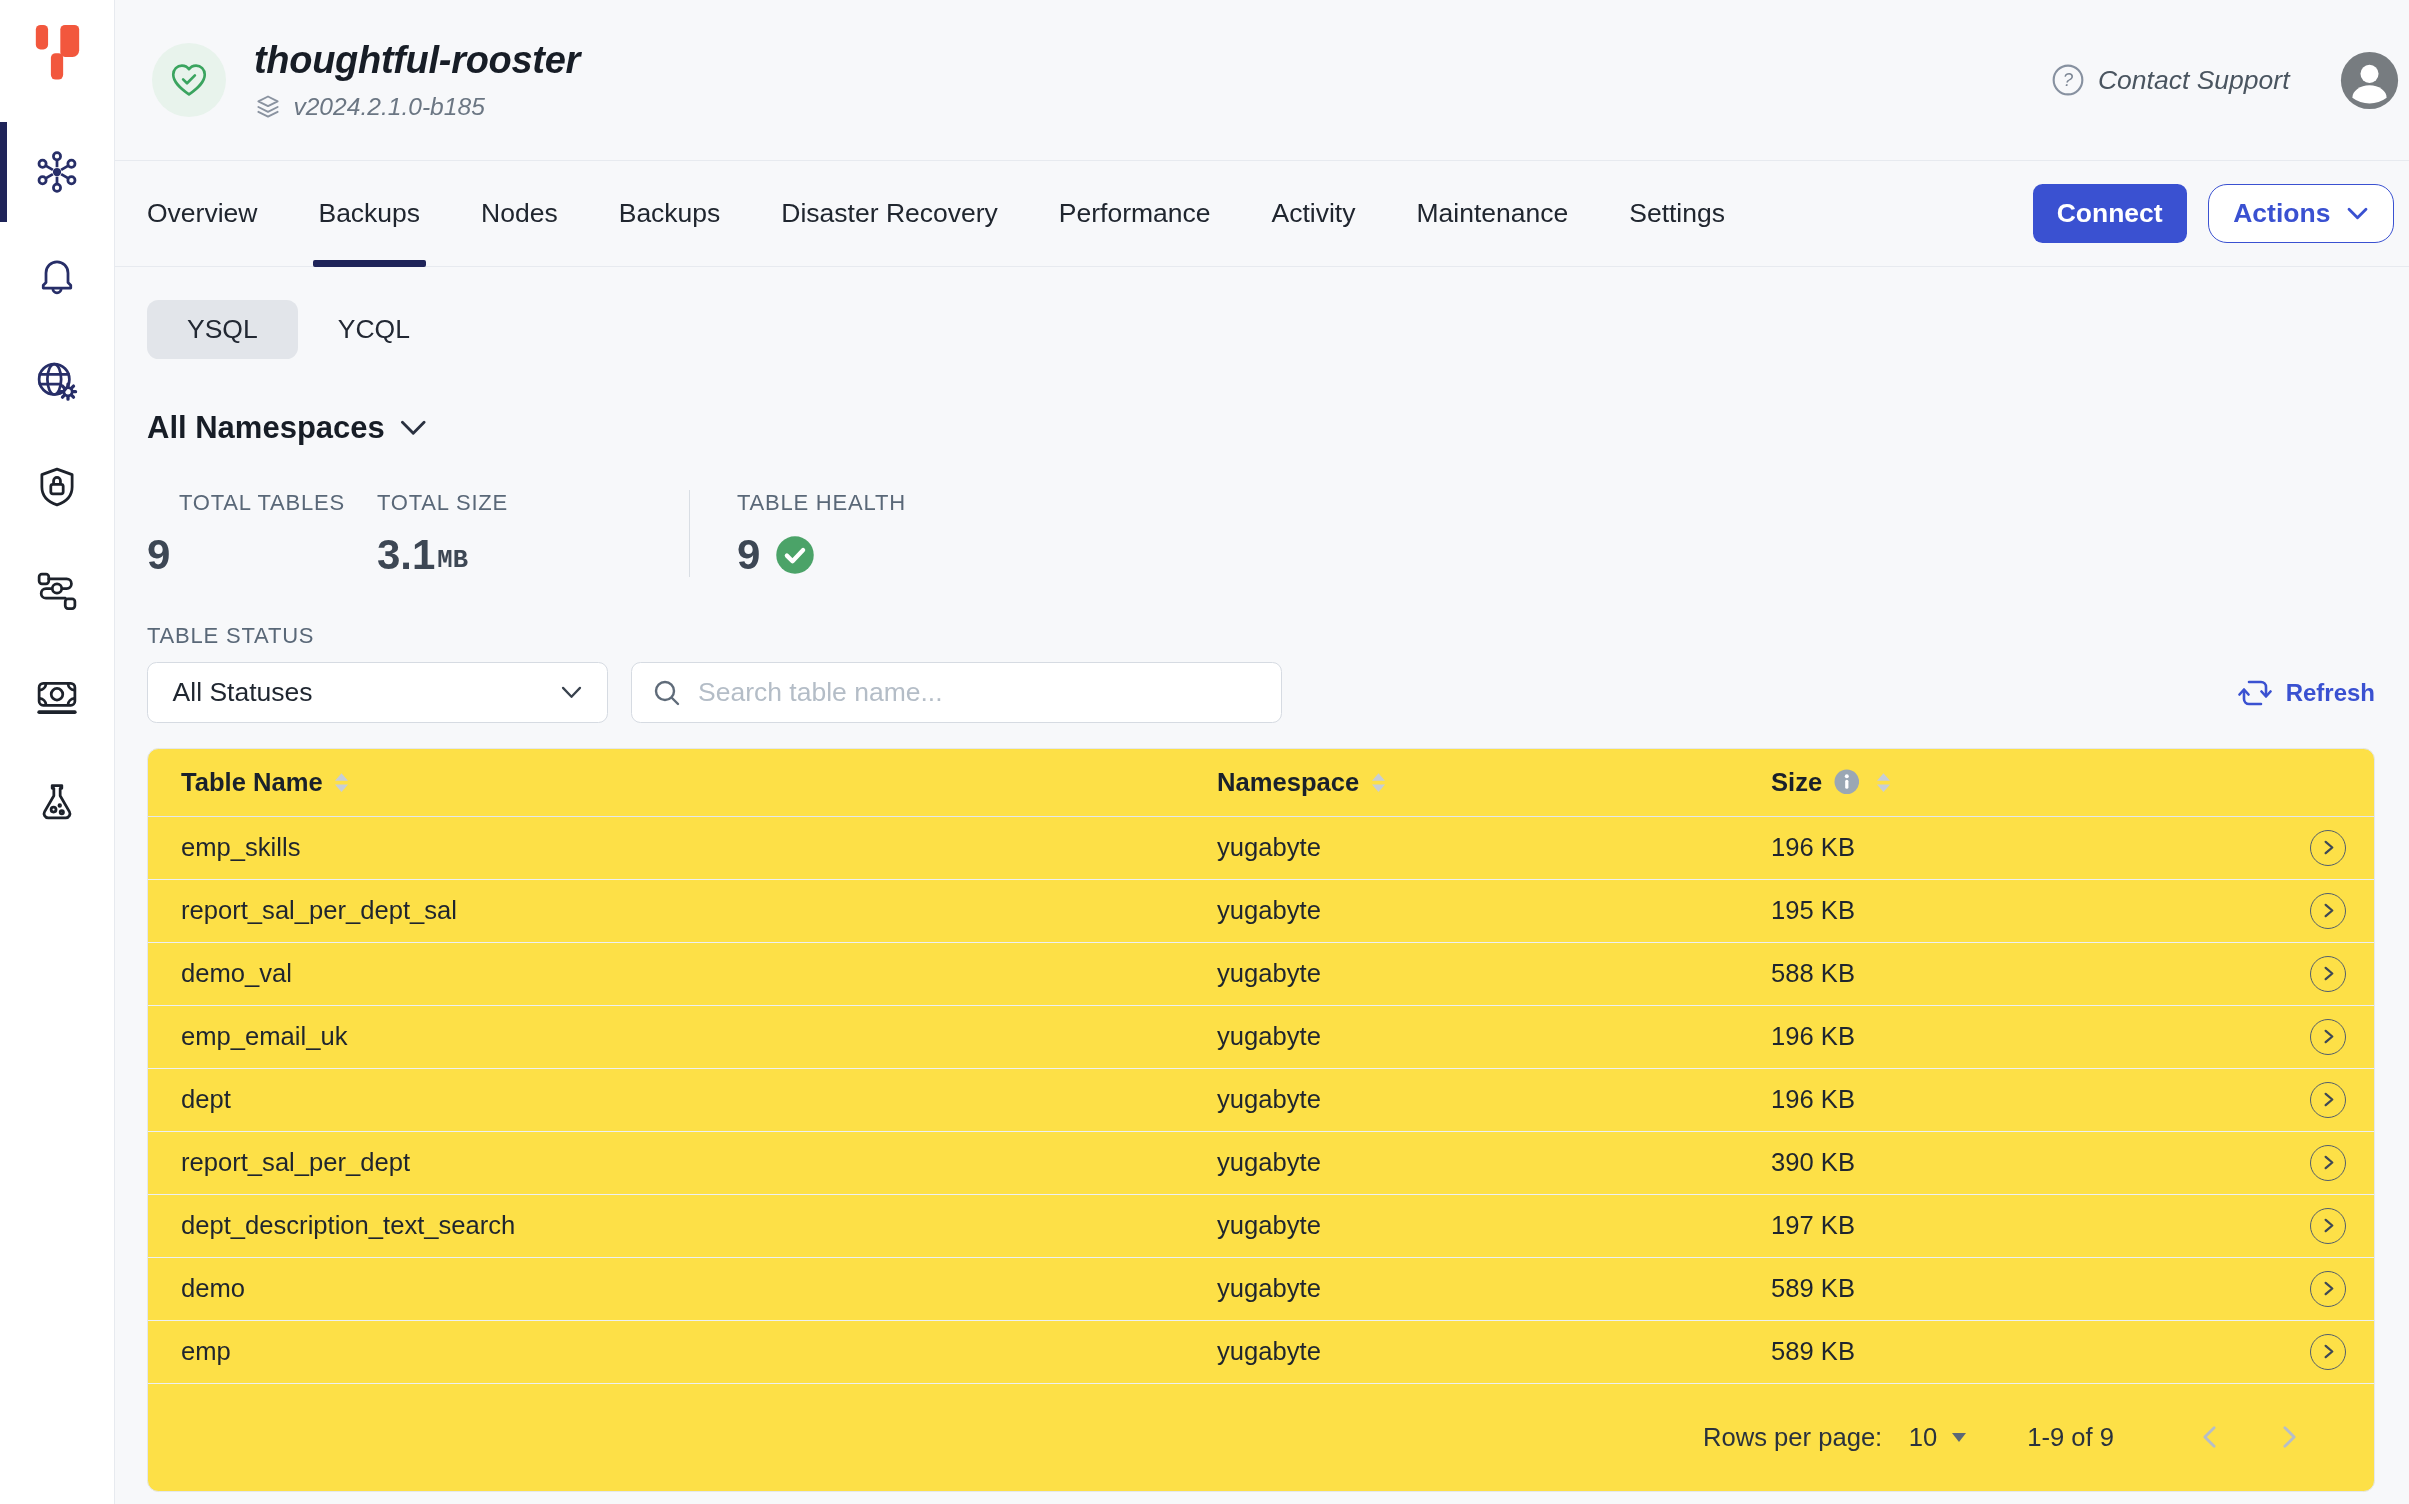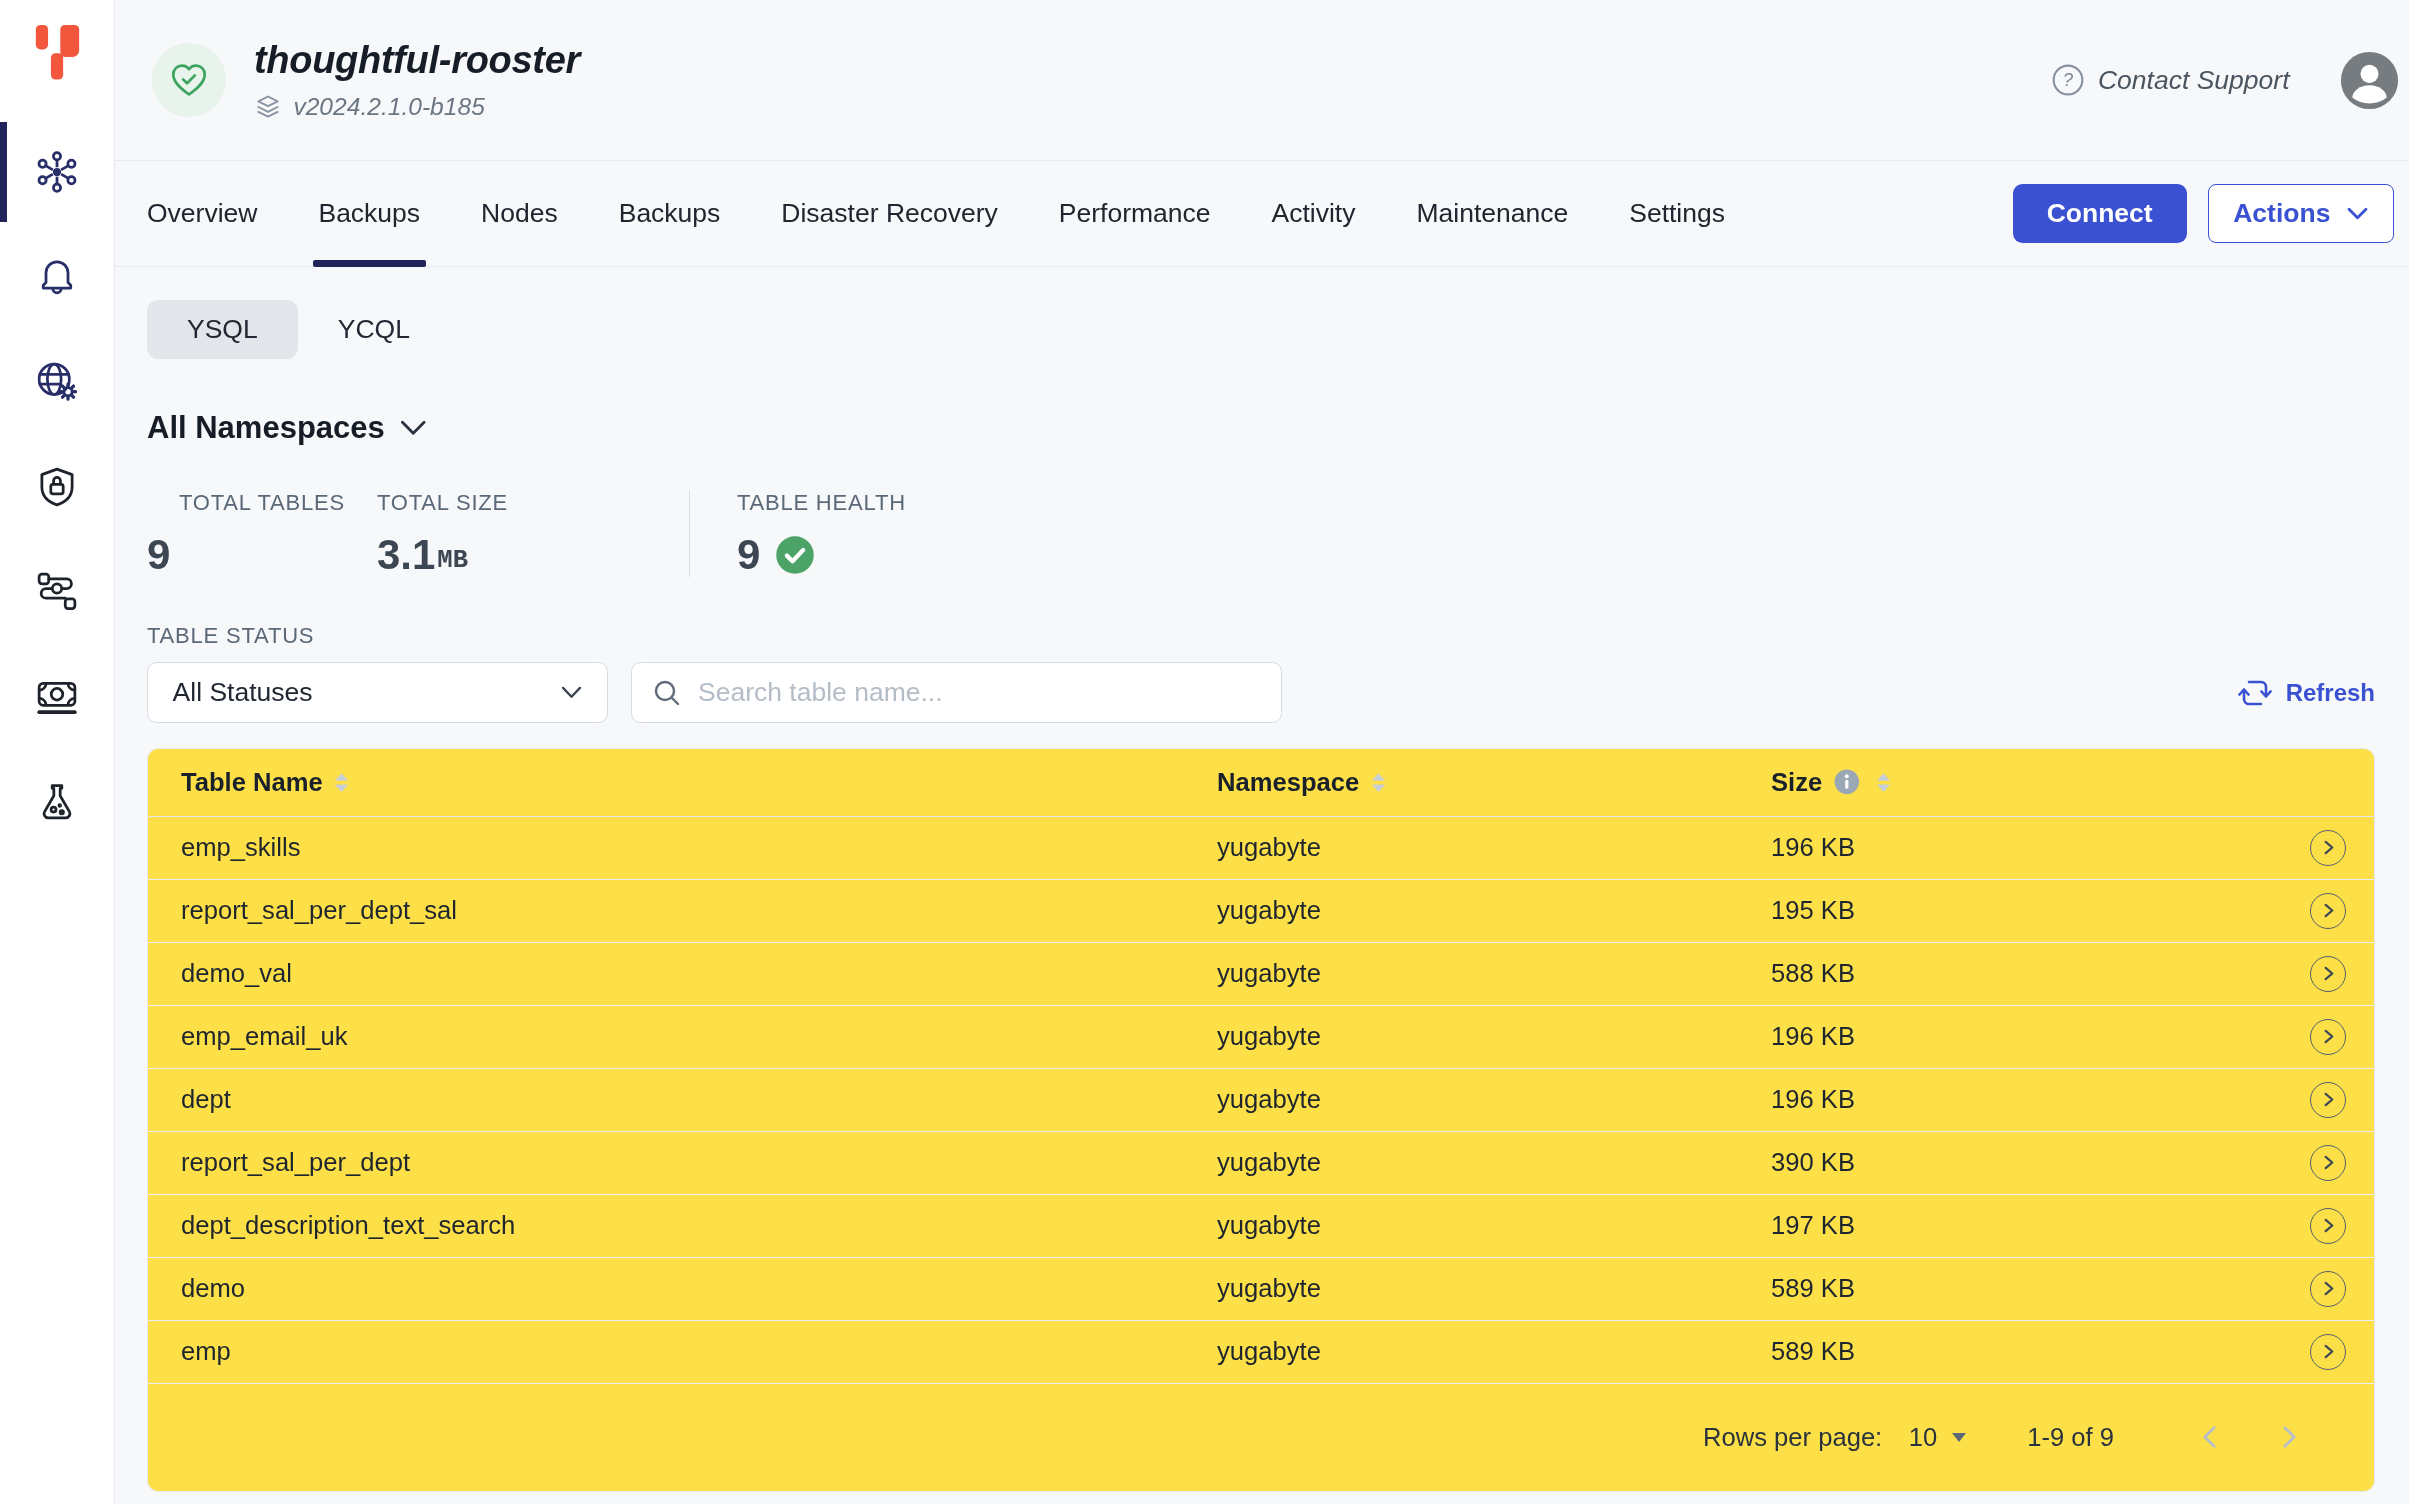--- a/index.html
+++ b/index.html
@@ -50,24 +50,24 @@
     font-size:26.5px; color:#20262F; height:100%; display:flex; align-items:center;
     position:relative; cursor:pointer; white-space:nowrap;
   }
   .tab.active::after {
     content:""; position:absolute; left:-5.7px; right:-5.7px; bottom:-0.9px; height:6.6px;
     background:#1F2459; border-radius:1.9px;
   }
   .tab-actions { margin-left:auto; display:flex; gap:21px; align-items:center; }
   .btn-connect {
     background:#3A51D1; color:#fff; border:none; border-radius:9.5px;
-    font-family:inherit; font-size:26.5px; font-weight:700; padding:0 34px; height:59px; cursor:pointer;
+    font-family:inherit; font-size:26.5px; font-weight:700; padding:0 24px; height:59px; cursor:pointer;
   }
   .btn-actions {
-    background:#fff; color:#3A51D1; border:1.9px solid #3A51D1; border-radius:8px;
+    background:#fff; color:#3A51D1; border:1.9px solid #3A51D1; border-radius:19px;
     font-family:inherit; font-size:26.5px; font-weight:700; padding:0 24.6px; height:59px; cursor:pointer;
     display:flex; align-items:center; gap:17px;
   }
   
   .content { padding:33px 34px 0 32px; flex:1; display:flex; flex-direction:column; }
   .seg { display:flex; align-items:center; }
   .seg-item { font-size:26.5px; color:#222833; padding:0 40px; height:59px; display:flex; align-items:center; border-radius:11.4px; cursor:pointer; }
   .seg-item.selected { background:#E2E5EA; }
   .ns-row { margin-top:51px; display:flex; align-items:center; gap:15px; cursor:pointer; }
   .ns-title { font-size:31px; font-weight:700; color:#171D26;text-align:center; }

